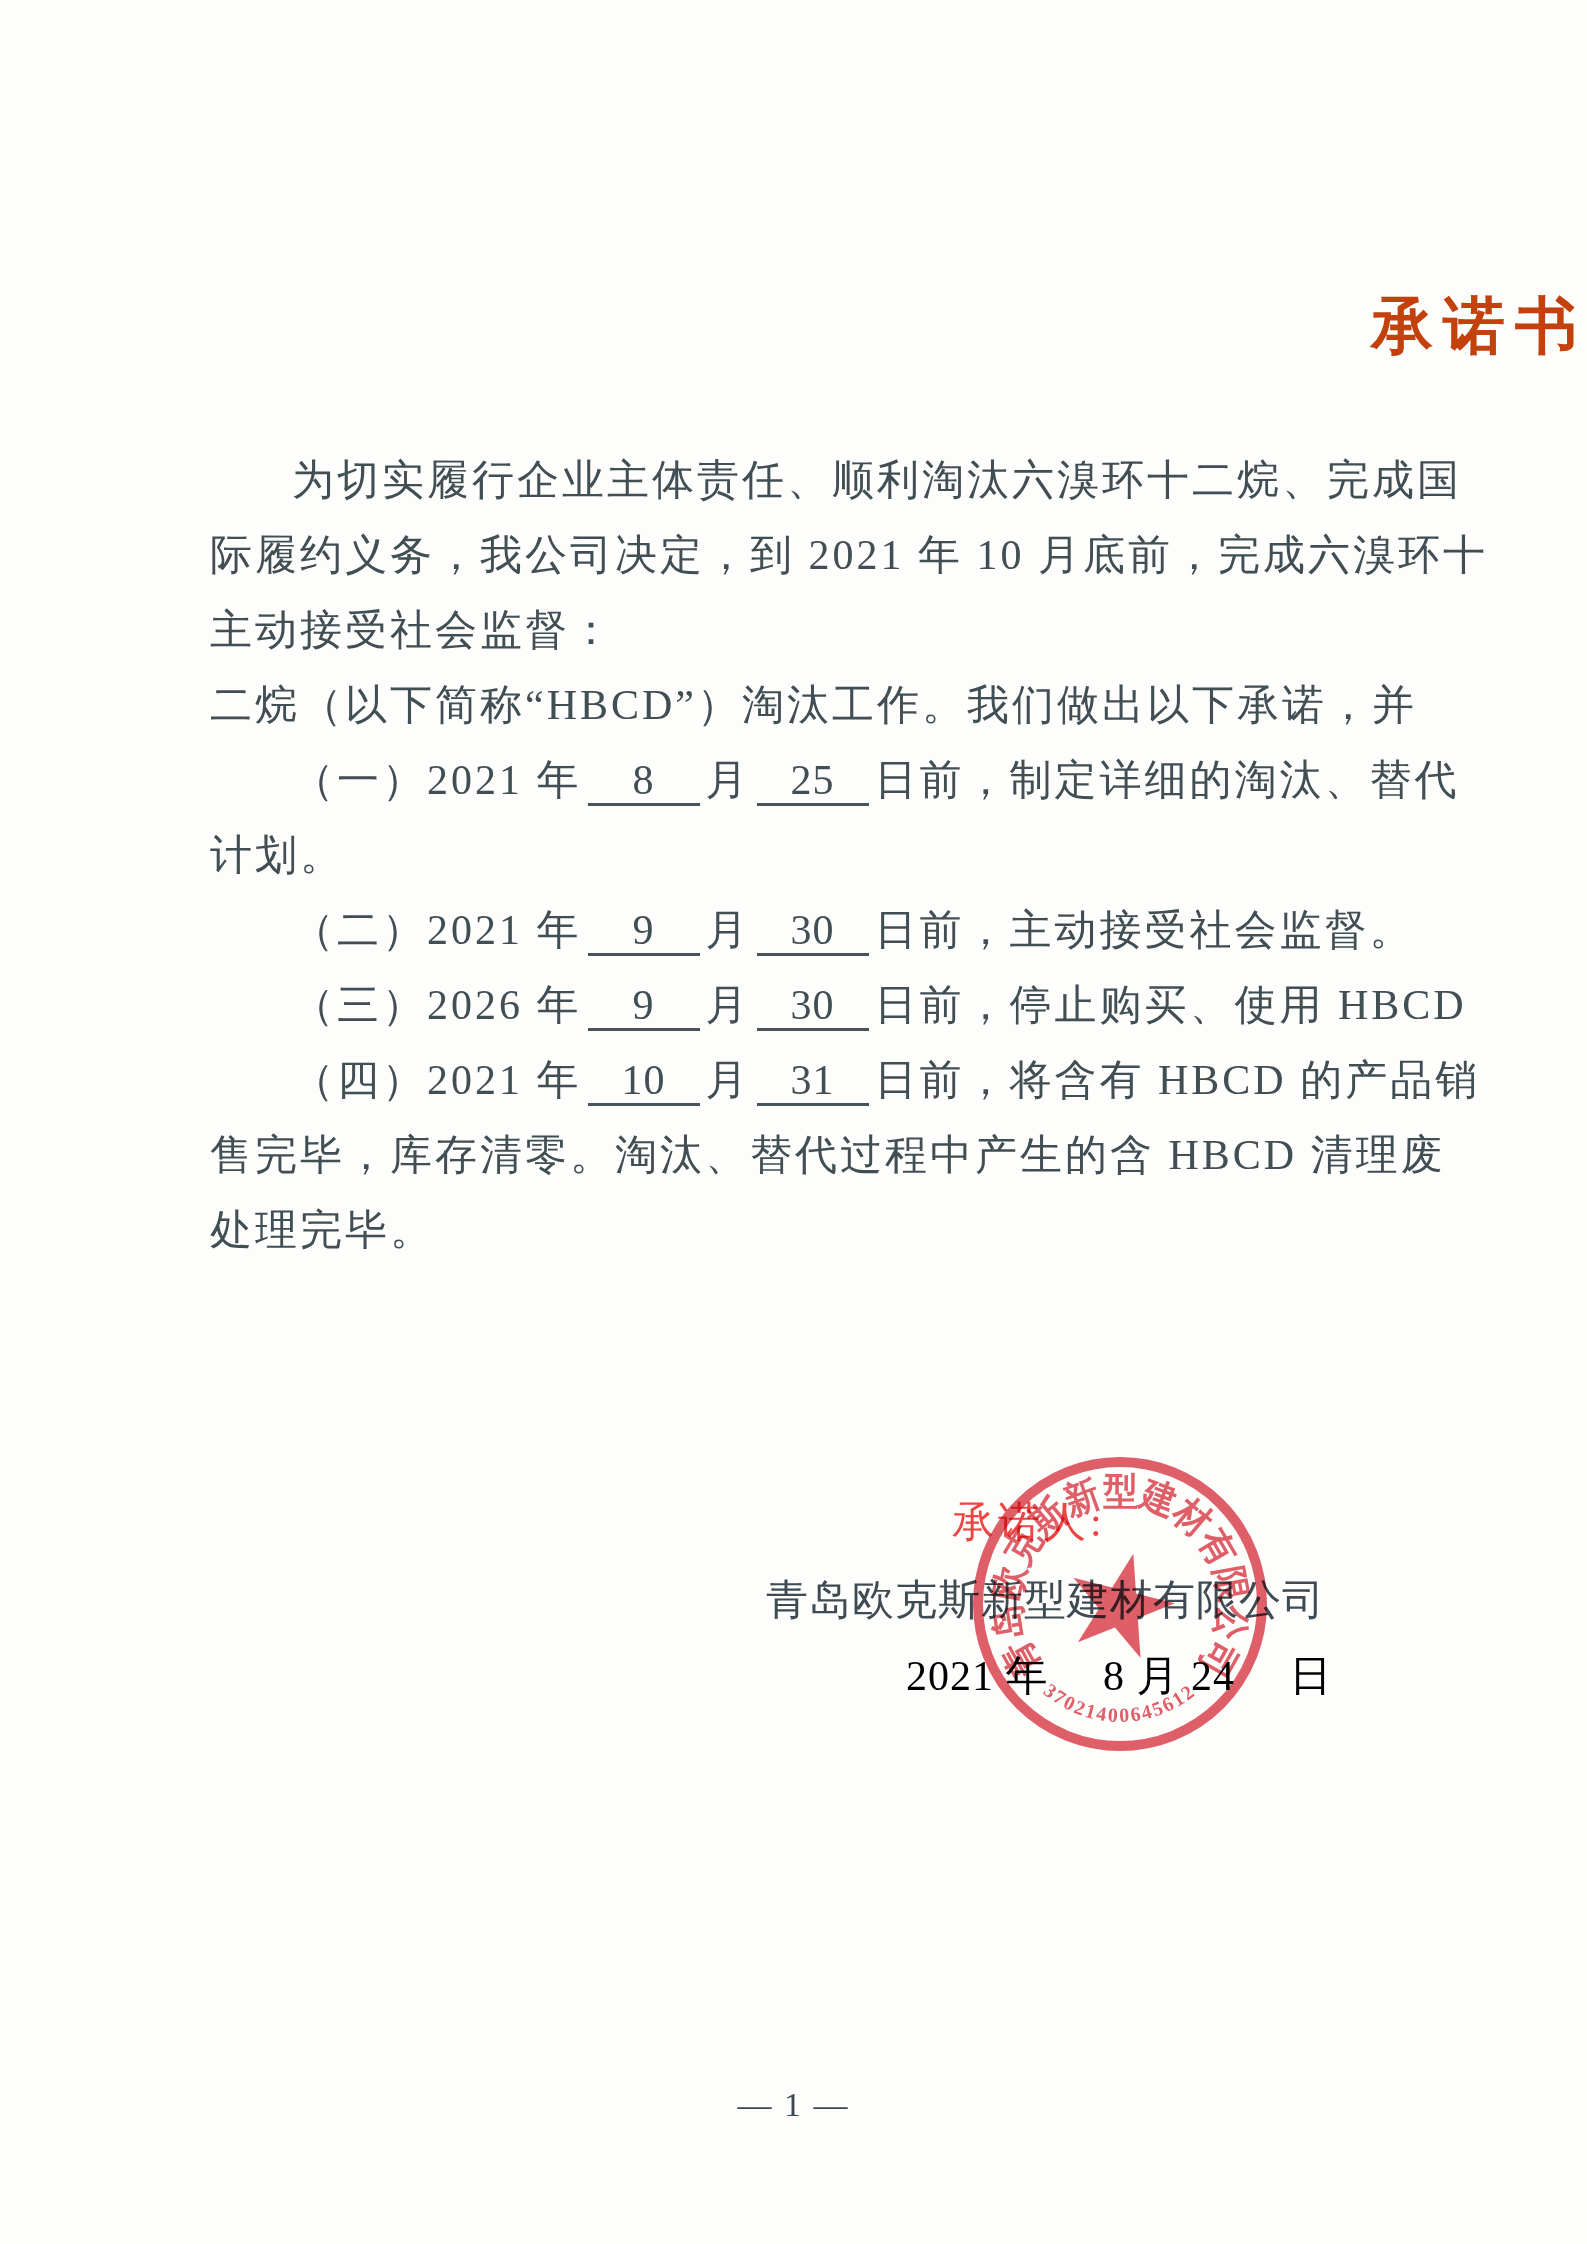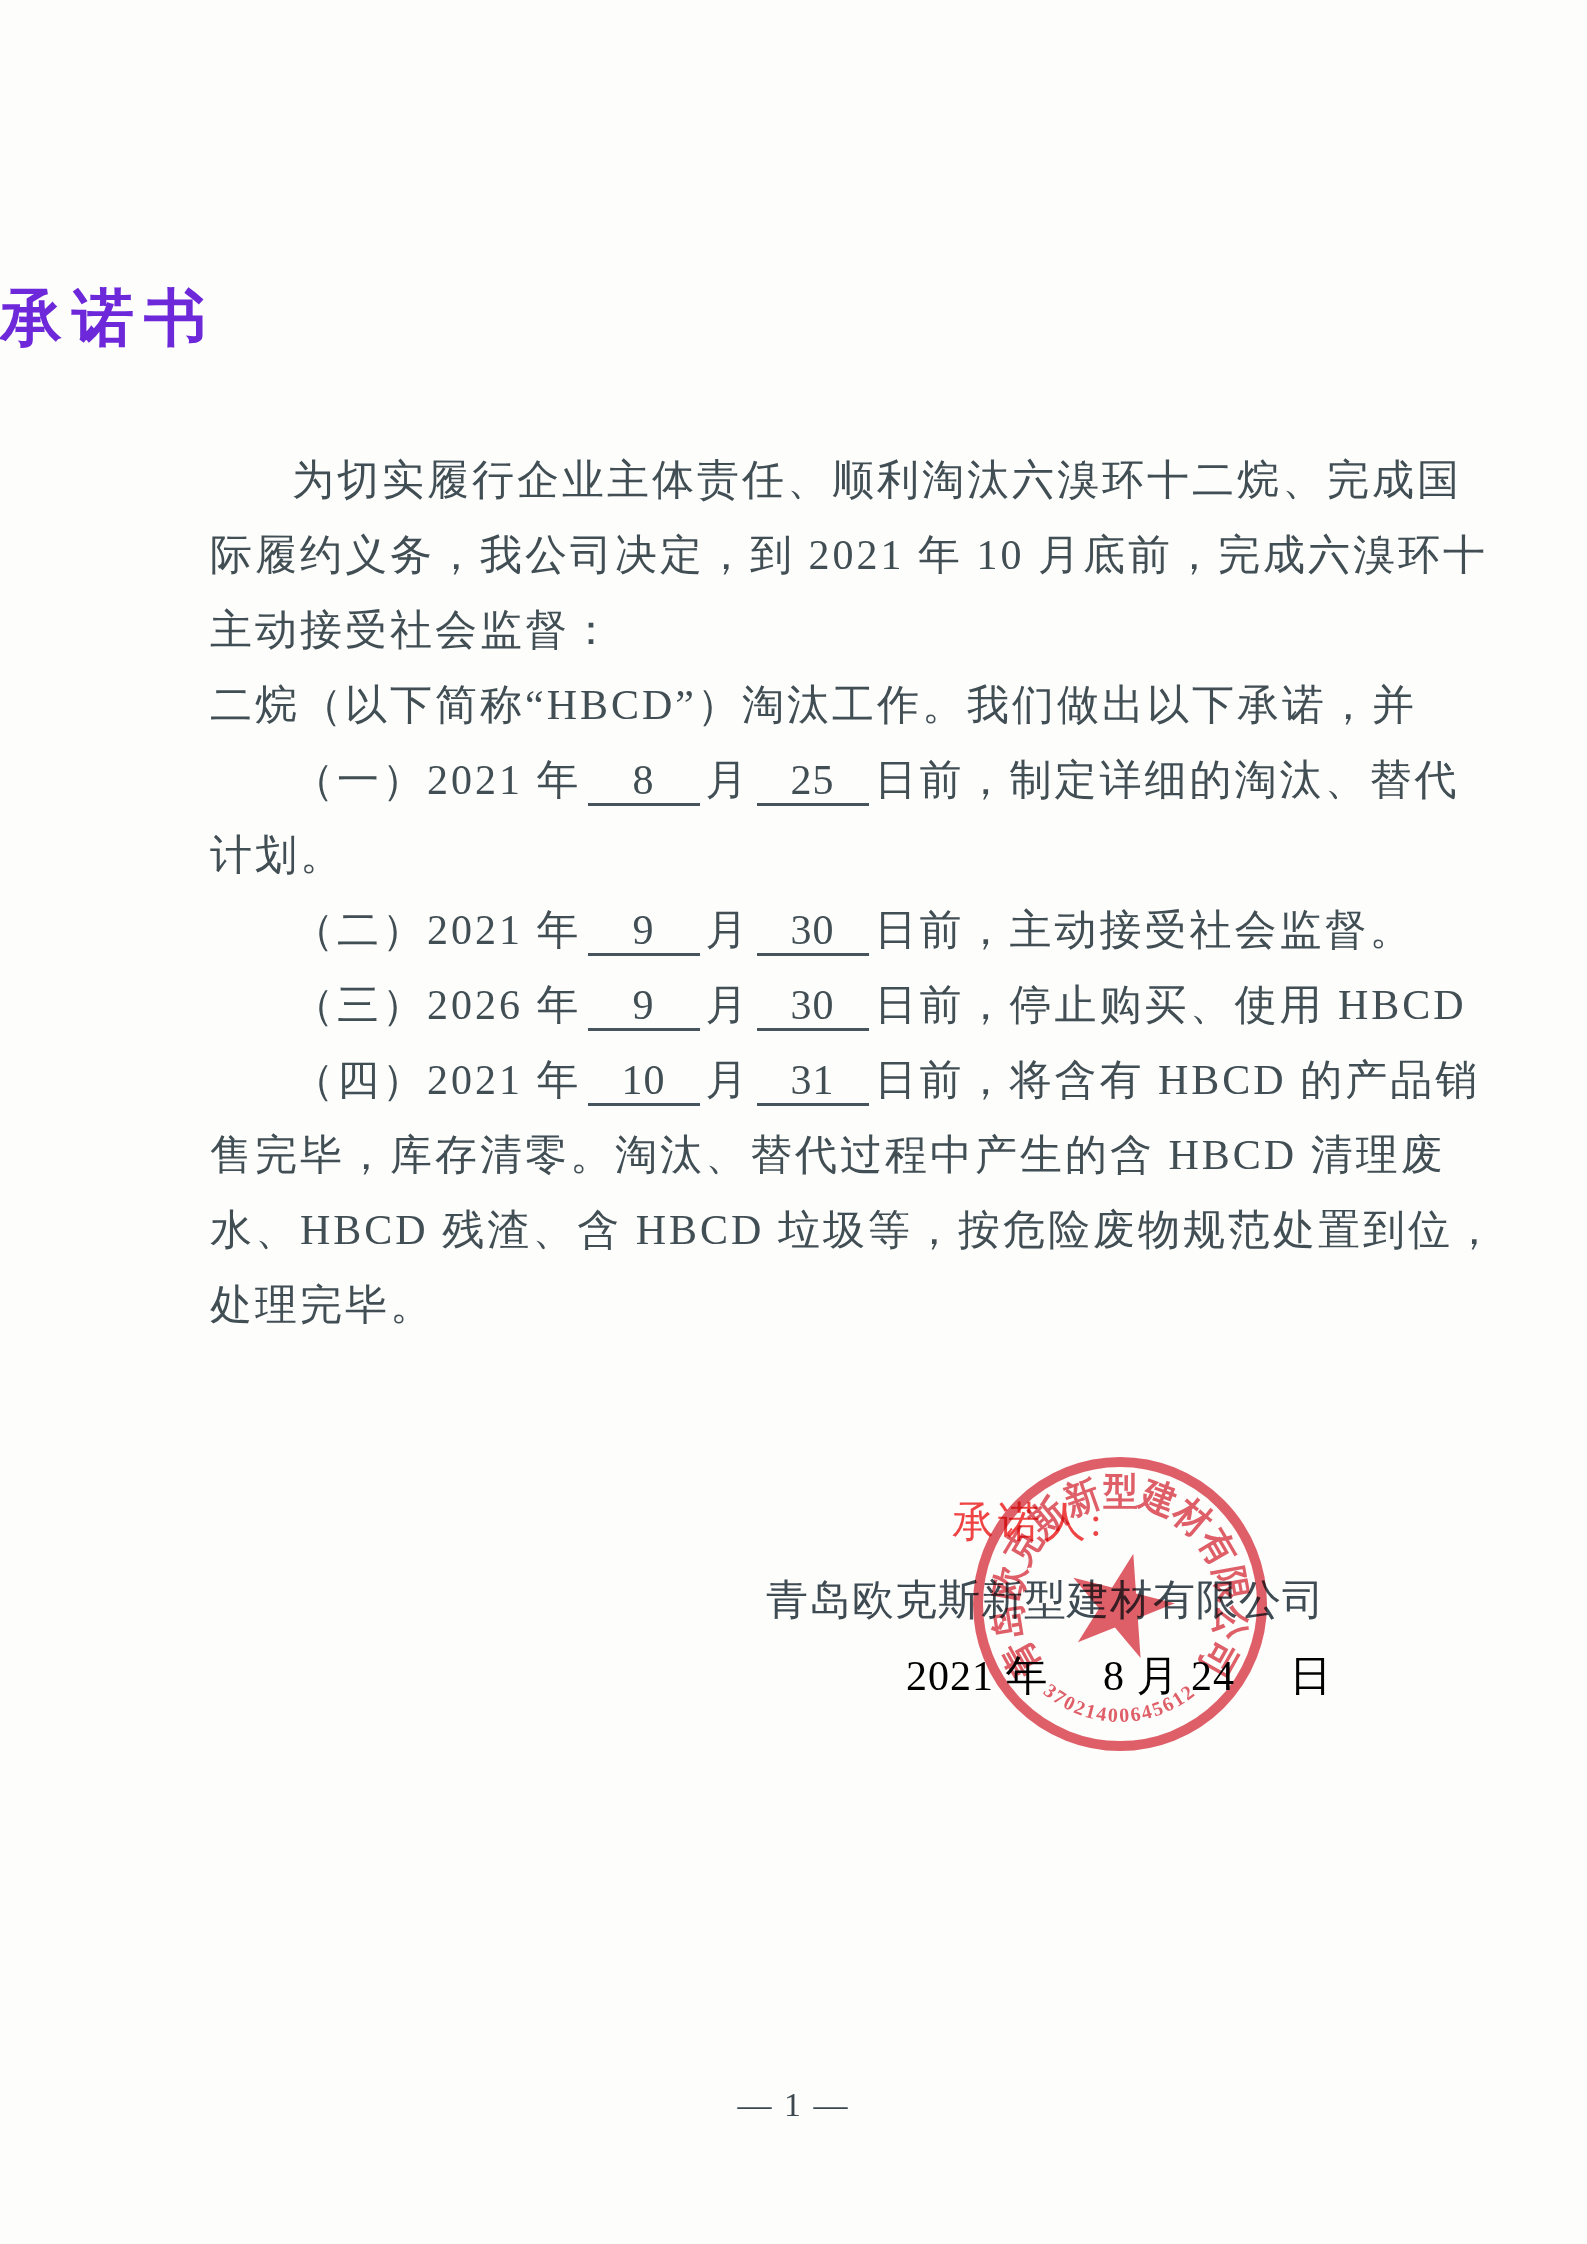--- a/index.html
+++ b/index.html
@@ -8,28 +8,28 @@
     width:1587px;
     height:2244px;
     margin:0 auto;
     background:#fdfdfc;
     overflow:hidden;
     color:#414e54;
     font-family:"Liberation Serif", serif;
   }
   .doc-title{
     position:absolute;
-    top:276px; left:0; width:100%;
+    top:284px; left:0; width:100%;
     margin:0;
-    text-align:left;
+    text-align:right;
     font-family:"Liberation Sans", sans-serif;
     font-weight:bold;
     font-size:62px;
     letter-spacing:10px;
-    color:#6d28d9;
+    color:#c2410c;
   }
   .doc-body{
     position:absolute;
     left:210px; top:443px;
     width:1210px;
     font-size:42px;
   }
   .doc-line{
     height:75px;
     line-height:75px;
@@ -100,21 +100,20 @@
       <div class="doc-line indent"><span class="text-segment">为切实履行企业主体责任、顺利淘汰六溴环十二烷、完成国</span></div>
       <div class="doc-line"><span class="text-segment">际履约义务，我公司决定，到 2021 年 10 月底前，完成六溴环十</span></div>
       <div class="doc-line"><span class="text-segment">主动接受社会监督：</span></div>
       <div class="doc-line"><span class="text-segment">二烷（以下简称“HBCD”）淘汰工作。我们做出以下承诺，并</span></div>
       <div class="doc-line indent"><span class="text-segment">（一）2021 年</span><span class="blank-underline">8</span><span class="text-segment">月</span><span class="blank-underline">25</span><span class="text-segment">日前，制定详细的淘汰、替代</span></div>
       <div class="doc-line"><span class="text-segment">计划。</span></div>
       <div class="doc-line indent"><span class="text-segment">（二）2021 年</span><span class="blank-underline">9</span><span class="text-segment">月</span><span class="blank-underline">30</span><span class="text-segment">日前，主动接受社会监督。</span></div>
       <div class="doc-line indent"><span class="text-segment">（三）2026 年</span><span class="blank-underline">9</span><span class="text-segment">月</span><span class="blank-underline">30</span><span class="text-segment">日前，停止购买、使用 HBCD</span></div>
       <div class="doc-line indent"><span class="text-segment">（四）2021 年</span><span class="blank-underline">10</span><span class="text-segment">月</span><span class="blank-underline">31</span><span class="text-segment">日前，将含有 HBCD 的产品销</span></div>
       <div class="doc-line"><span class="text-segment">售完毕，库存清零。淘汰、替代过程中产生的含 HBCD 清理废</span></div>
-      <div class="doc-line"><span class="text-segment">水、HBCD 残渣、含 HBCD 垃圾等，按危险废物规范处置到位，</span></div>
       <div class="doc-line"><span class="text-segment">处理完毕。</span></div>
     </div>
 
   <div class="sig-promisor">承诺人:</div>
 
   <div class="sig-company">青岛欧克斯新型建材有限公司</div>
 
   <div class="sig-date">2021 年　 8 月 24　 日</div>
 
   <div class="stamp">

